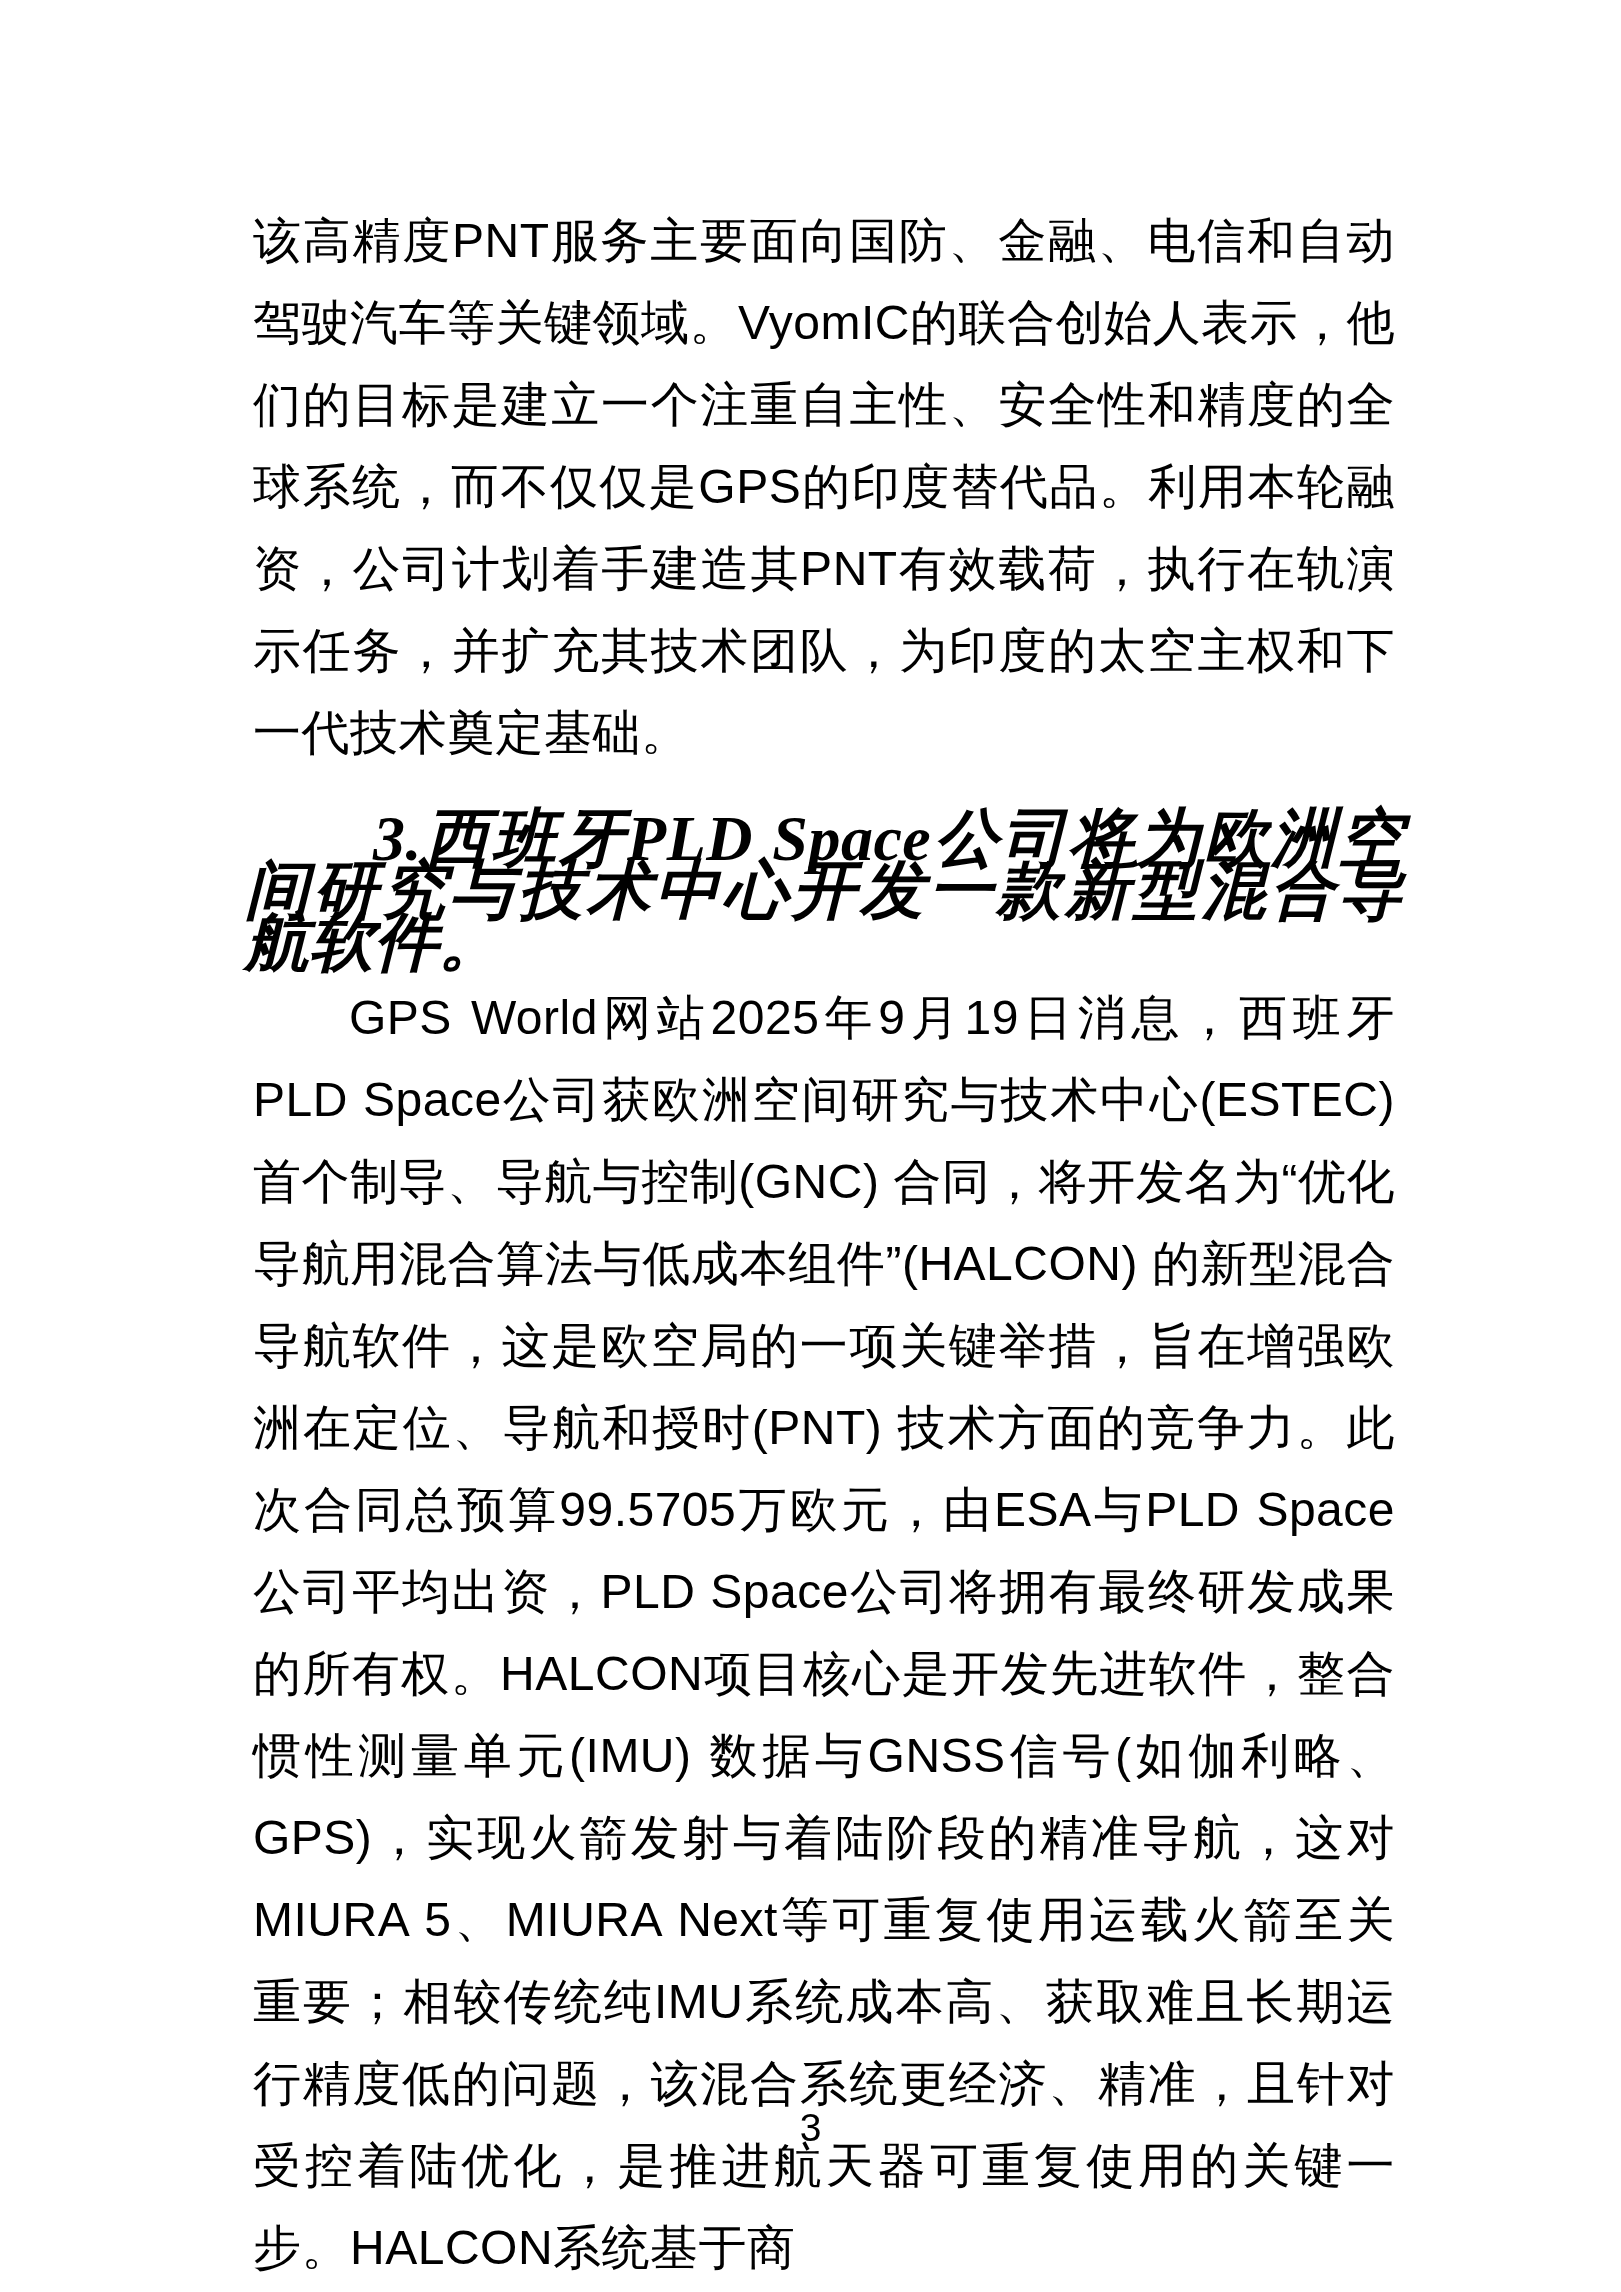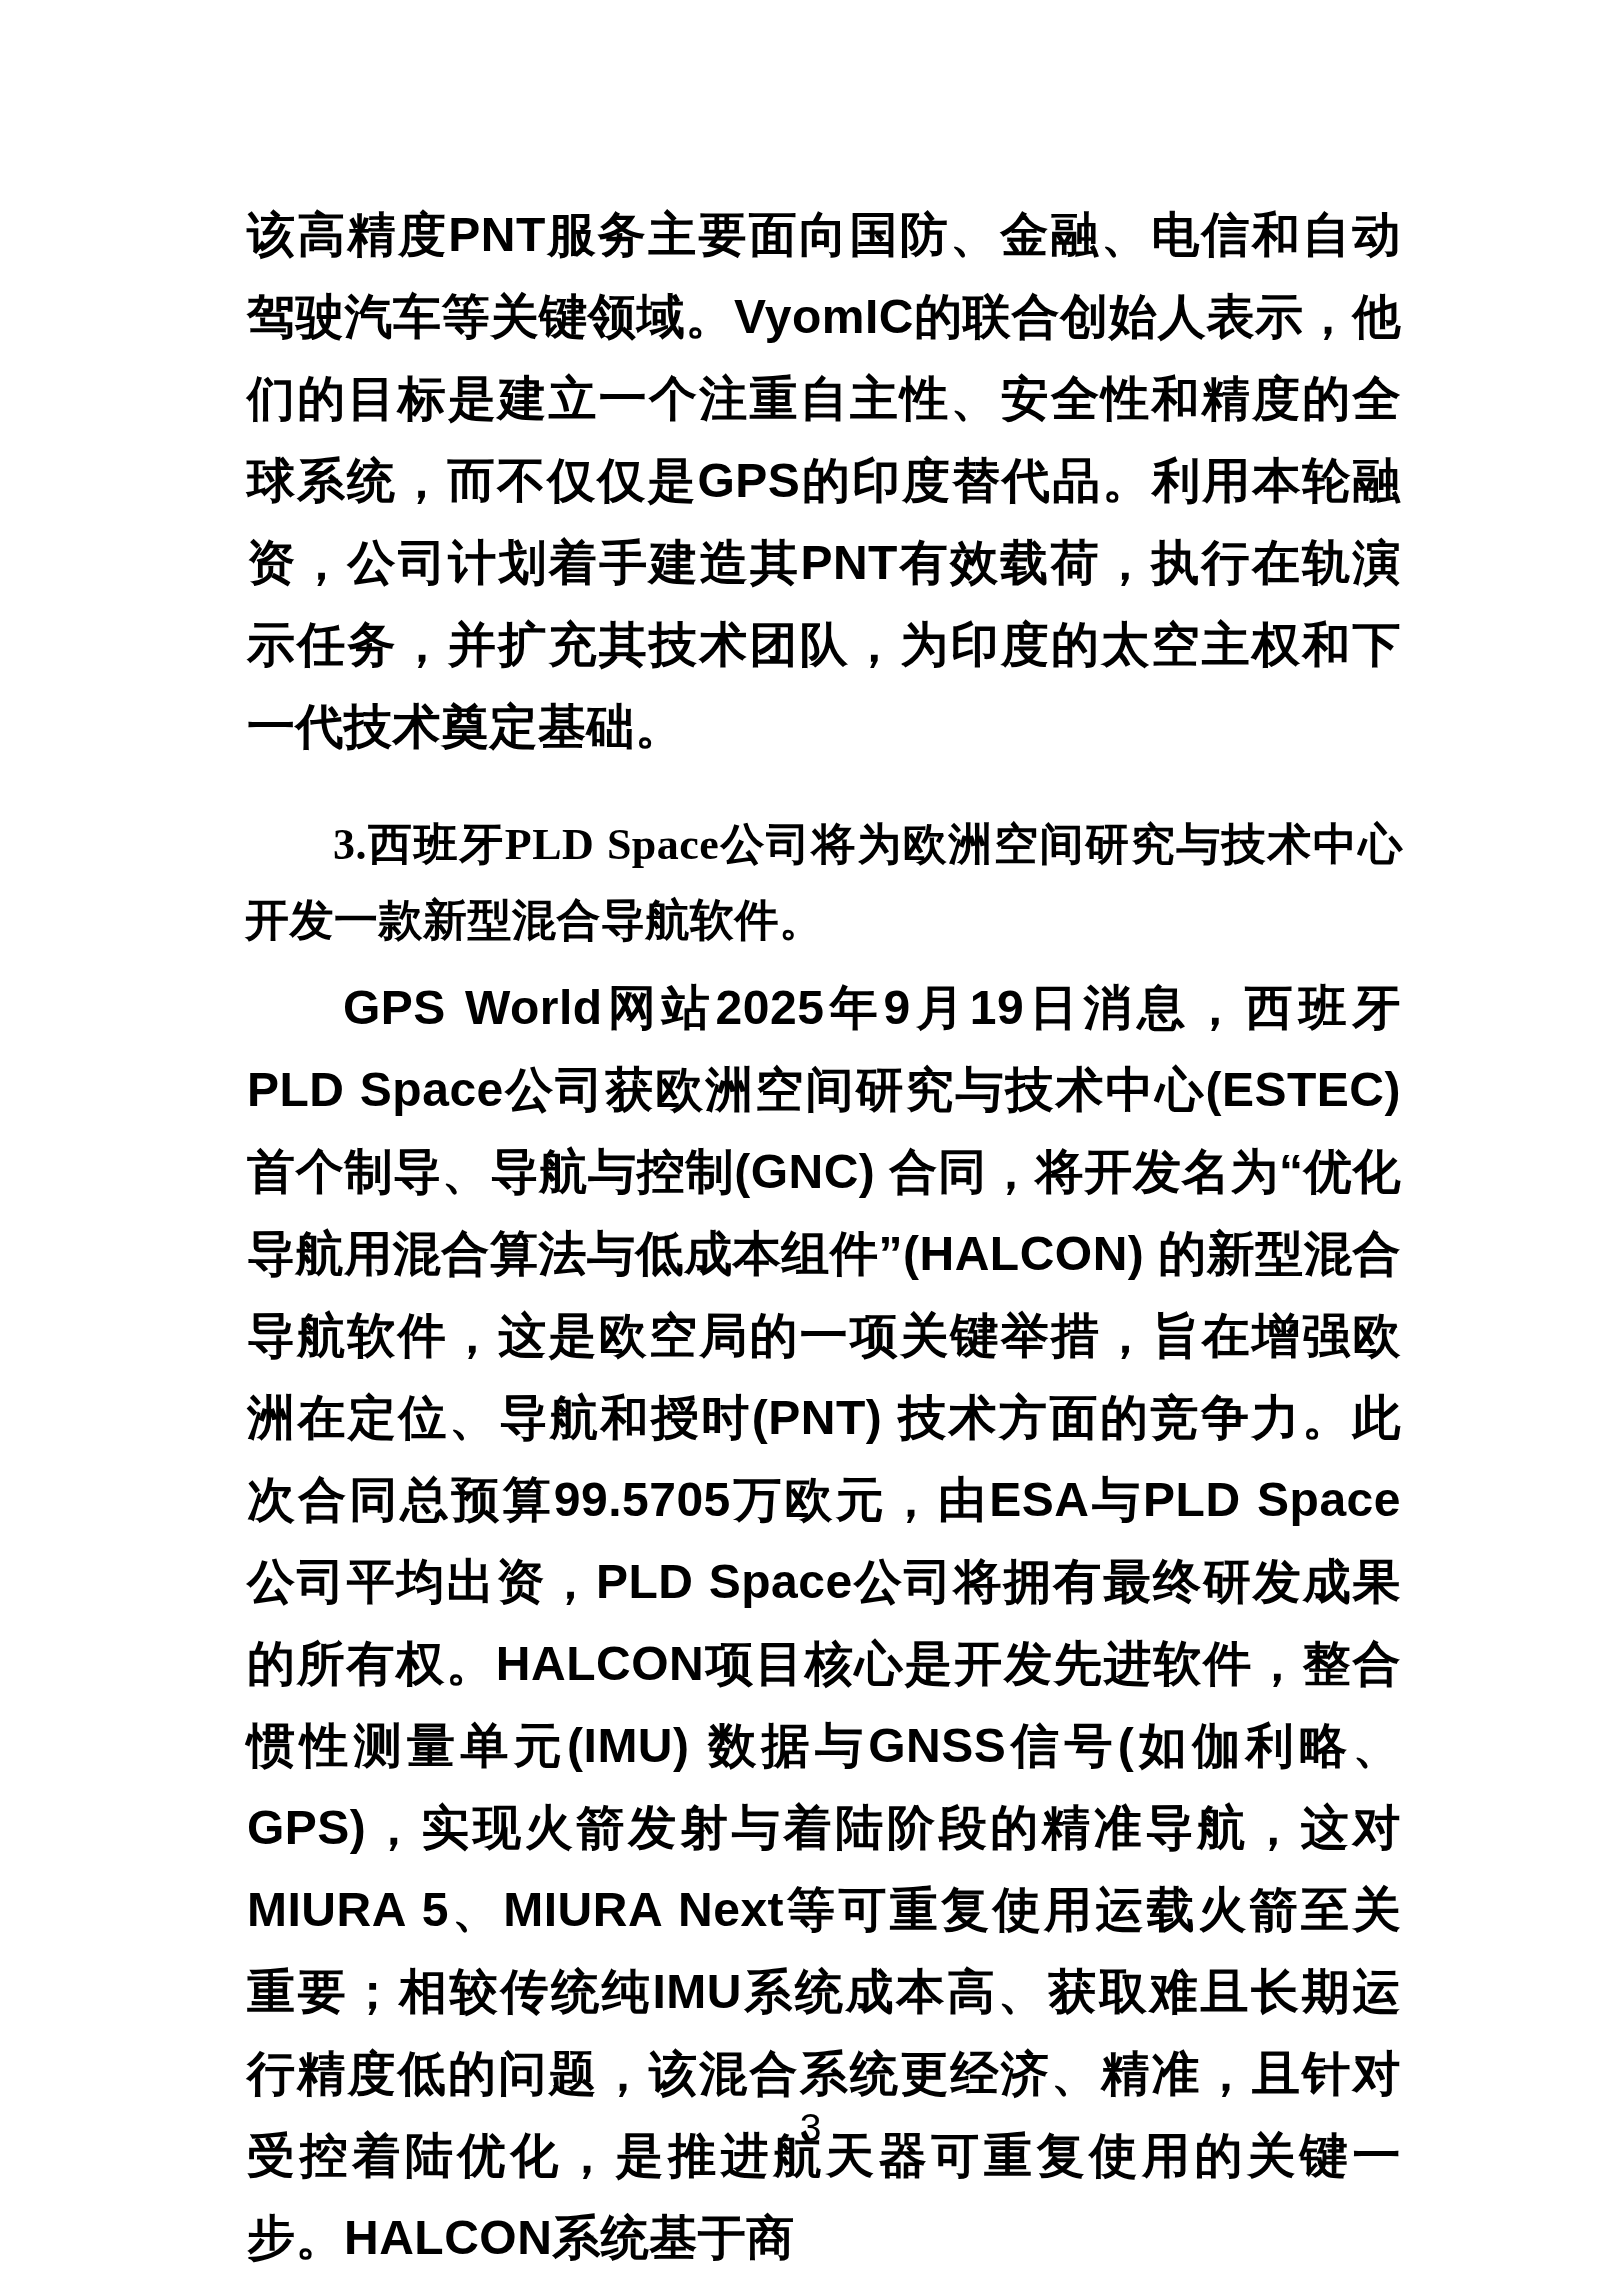--- a/index.html
+++ b/index.html
@@ -15,35 +15,36 @@
     box-sizing: border-box;
     padding: 192px 218px 0 245px;
     color: #000000;
     font-family: "Liberation Sans", "DejaVu Sans", sans-serif;
     font-size: 48px;
     line-height: 82px;
     text-align: justify;
     overflow: hidden;
   }
   .para {
-    margin: 2px;
-    font-weight: 700;
+    margin: 8px;
+    font-weight: 400;
     letter-spacing: 0.5px;
   }
   .para.indent {
     text-indent: 2em;
   }
   .heading {
     margin: 39px 0 7.8px 0;
-    font-size: 44px;
-    line-height: 76px;
+    font-size: 64px;
+    line-height: 52px;
     font-weight: 700;
     text-indent: 2em;
     font-family: "Liberation Serif", "DejaVu Serif", serif;
     letter-spacing: 0.5px;
+    font-style: italic;
   }
   .page-footer {
     position: absolute;
     left: 0;
     right: 0;
     top: 2105px;
     text-align: center;
     font-size: 39px;
     line-height: 45px;
     text-indent: 0;

